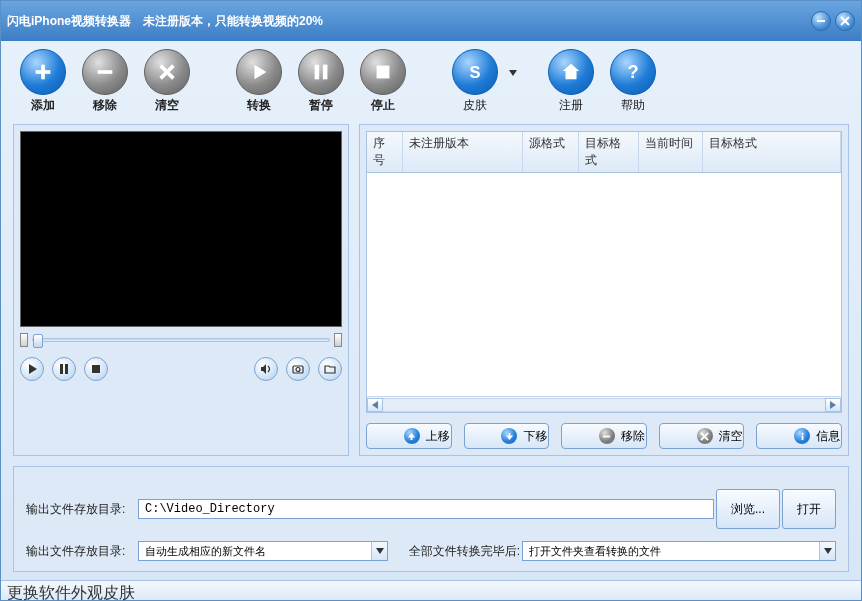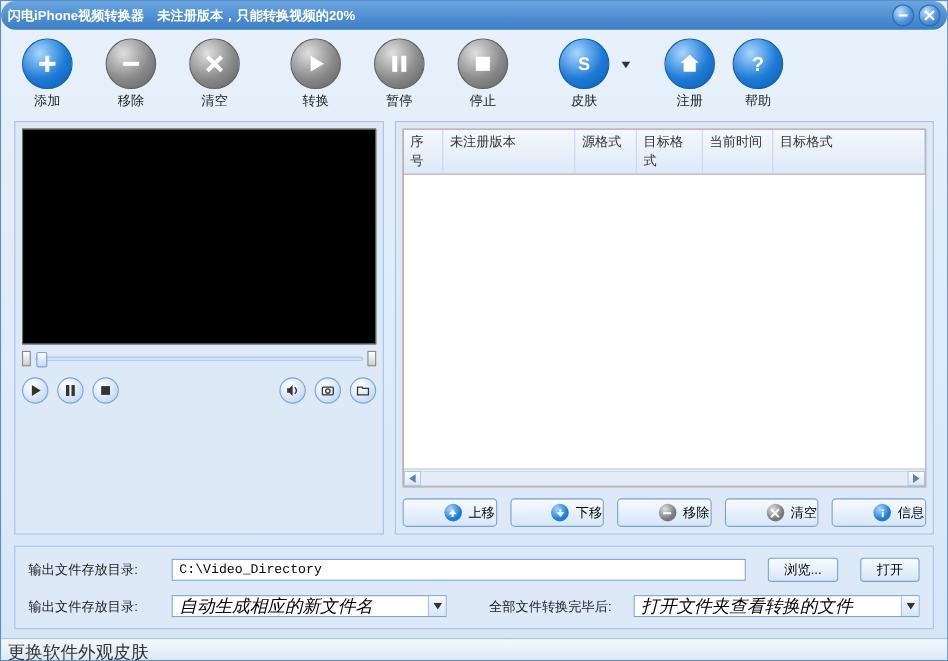--- a/index.html
+++ b/index.html
@@ -1,24 +1,24 @@
 <!DOCTYPE html>
 <html><head>
 <meta charset="utf-8">
 <style>
 * { box-sizing: border-box; margin: 0; padding: 0; }
 body { font-family: "Microsoft YaHei", SimSun, Arial, sans-serif; font-size: 12px; background: #fff; }
 .window { width: 862px; height: 601px; border: 1px solid #5b8fc7; background: linear-gradient(#e8f1fb, #d6e6f7); display: flex; flex-direction: column; }
-.titlebar { height: 26px; background: linear-gradient(#6aa5e0, #3b7dc5); display: flex; align-items: center; padding: 0 6px; color: #fff; font-weight: bold; border-radius: 13px; }
+.titlebar { height: 40px; background: linear-gradient(#6aa5e0, #3b7dc5); display: flex; align-items: center; padding: 0 6px; color: #fff; font-weight: bold; }
 .titlebar .title { flex: 1; font-size: 12px; }
 .titlebar .winbtn { width: 20px; height: 20px; border-radius: 10px; background: radial-gradient(circle at 35% 30%, #bfe0ff, #4a90d9 60%, #2b6cb0); margin-left: 4px; display: flex; align-items: center; justify-content: center; color: #fff; font-weight: bold; cursor: pointer; border: 1px solid #2b6cb0; }
 .winbtn svg { width: 10px; height: 10px; }
 
 .toolbar { display: flex; align-items: center; padding: 8px 12px 4px; gap: 2px; }
-.tbgroup { display: flex; gap: 16px; }
+.tbgroup { display: flex; gap: 2px; font-weight: bold; }
 .tbsep { width: 28px; }
 .tbbtn { width: 60px; display: flex; flex-direction: column; align-items: center; cursor: pointer; }
 .tbbtn .circ { width: 46px; height: 46px; border-radius: 23px; display: flex; align-items: center; justify-content: center; margin-bottom: 2px; }
 .circ.blue  { background: radial-gradient(circle at 35% 28%, #a9d6ff, #1e7bd6 55%, #0b5bb0); border: 1px solid #0b5bb0; }
 .circ.grey  { background: radial-gradient(circle at 35% 28%, #e0e0e0, #8a8a8a 55%, #5f5f5f); border: 1px solid #5f5f5f; }
 .circ svg { width: 22px; height: 22px; fill: #fff; }
 .tbbtn .lbl { font-size: 12px; color: #222; }
 .dropdown-arrow { width: 12px; display: flex; align-items: center; justify-content: center; cursor: pointer; margin-top: -18px; }
 
 .main { display: flex; gap: 10px; padding: 6px 12px; flex: 1; min-height: 0; }
@@ -30,44 +30,44 @@
 .slider-row { display: flex; align-items: center; margin: 6px 0 10px; }
 .slider-track { flex: 1; height: 4px; background: linear-gradient(#bcd2ec, #e9f2fb); border: 1px solid #a8c3e4; border-radius: 2px; position: relative; margin: 0 4px; }
 .slider-thumb { position: absolute; left: 0; top: -5px; width: 10px; height: 14px; background: linear-gradient(#fff,#c4d8f0); border: 1px solid #7aa3d4; border-radius: 2px; }
 .slider-stop { width: 8px; height: 14px; background: linear-gradient(#fff,#d0d0d0); border: 1px solid #888; }
 
 .smallbtns { display: flex; align-items: center; gap: 8px; }
 .smallbtns .spacer { flex: 1; }
 .sbtn { width: 24px; height: 24px; border-radius: 12px; background: radial-gradient(circle at 35% 30%, #fff, #d6e6f7 55%, #b4cdea); border: 1px solid #7aa3d4; display: flex; align-items: center; justify-content: center; cursor: pointer; }
 .sbtn svg { width: 12px; height: 12px; fill: #333; }
 
-.listwrap { flex: 1; background: #f97316; border: 1px solid #a8c3e4; display: flex; flex-direction: column; overflow: hidden; }
+.listwrap { flex: 1; background: #84cc16; border: 1px solid #a8c3e4; display: flex; flex-direction: column; overflow: hidden; }
 .listhdr { display: flex; background: linear-gradient(#f4f8fd,#dde9f7); border-bottom: 1px solid #a8c3e4; }
 .listhdr .col { border-right: 1px solid #c7d8ee; padding: 3px 6px; font-size: 12px; color: #333; }
 .listbody { flex: 1; background: #fff; }
 .hscroll { height: 16px; background: #eef4fb; border-top: 1px solid #c7d8ee; display:flex; align-items:center; }
 .hscroll .arrow { width:16px; height:14px; background:linear-gradient(#fff,#d6e6f7); border:1px solid #a8c3e4; display:flex; align-items:center; justify-content:center; }
 .hscroll .track { flex:1; height:14px; background:#e3ecf7; border:1px solid #c7d8ee; border-left:none; border-right:none; }
 
 .midbtns { display: flex; gap: 12px; margin-top: 10px; }
 .pillbtn { flex: 1; height: 26px; background: linear-gradient(#f8fbff,#d6e6f7); border: 1px solid #7aa3d4; border-radius: 4px; display: flex; align-items: center; justify-content: center; gap: 6px; cursor: pointer; font-size: 12px; padding-left: 36px; }
 .pillbtn .ic { width: 16px; height: 16px; border-radius: 8px; display: flex; align-items: center; justify-content: center; }
 .ic.blue { background: radial-gradient(circle at 35% 30%, #a9d6ff, #1e7bd6 60%); }
 .ic.grey { background: radial-gradient(circle at 35% 30%, #e0e0e0, #7a7a7a 60%); }
 .pillbtn svg { width: 9px; height: 9px; fill: #fff; }
 
 .bottom { margin: 4px 12px 8px; background: #dde9f7; border: 1px solid #a8c3e4; padding: 10px 12px; }
-.formrow { display: flex; align-items: center; gap: 20px; margin-bottom: 12px; }
+.formrow { display: flex; align-items: center; gap: 2px; margin-bottom: 12px; margin-top: 12px; }
 .formrow:last-child { margin-bottom: 0; }
 .formrow .lbl { width: 110px; color: #222; }
 .textbox { height: 20px; border: 1px solid #7aa3d4; background: #fff; padding: 2px 6px; font-family: "Courier New", monospace; font-size: 12px; }
 .combo { height: 20px; border: 1px solid #7aa3d4; background: #fff; display: flex; align-items: center; }
-.combo .val { flex: 1; padding: 0 6px; font-size: 16px; font-style: italic; }
+.combo .val { flex: 1; padding: 0 6px; font-size: 11px; }
 .combo .dd { width: 16px; height: 18px; background: linear-gradient(#f4f8fd,#d6e6f7); border-left: 1px solid #a8c3e4; display: flex; align-items: center; justify-content: center; }
-.stdbtn { height: 22px; padding: 0 14px; background: linear-gradient(#f8fbff,#d6e6f7); border: 1px solid #7aa3d4; border-radius: 3px; cursor: pointer; font-size: 12px; display: flex; align-items: center; }
+.stdbtn { height: 40px; padding: 0 14px; background: linear-gradient(#f8fbff,#d6e6f7); border: 1px solid #7aa3d4; border-radius: 3px; cursor: pointer; font-size: 12px; display: flex; align-items: center; }
 
 .statusbar { height: 20px; background: linear-gradient(#f4f8fd,#dde9f7); border-top: 1px solid #a8c3e4; padding: 2px 6px; font-size: 16px; color: #333; }
 </style>
 </head>
 <body>
 
 <div class="window">
 
   <div class="titlebar">
     <span class="title">闪电iPhone视频转换器　未注册版本，只能转换视频的20%</span>

